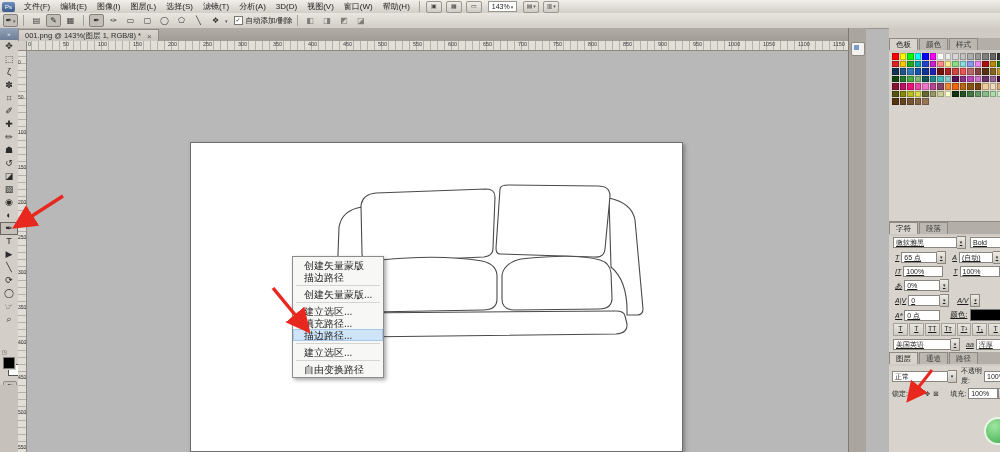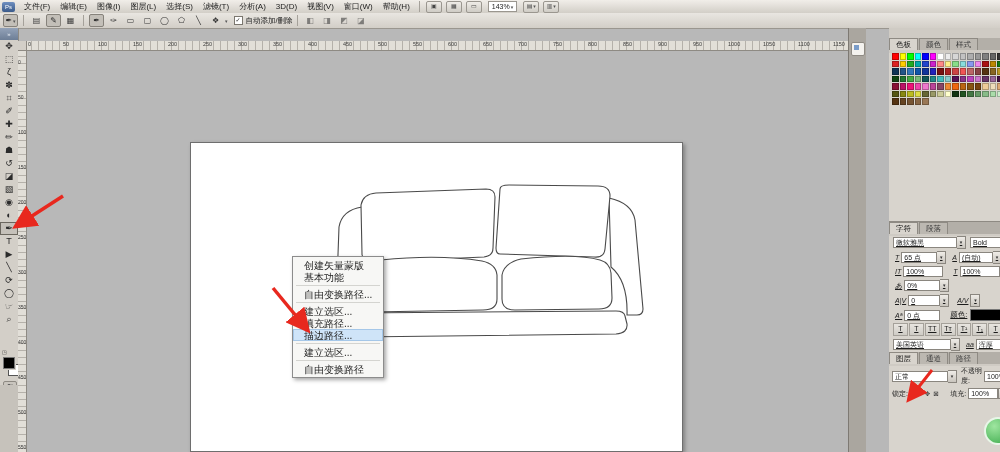--- a/index.html
+++ b/index.html
@@ -154,20 +154,26 @@
     <div class="sep"></div>
     <div style="display:flex;opacity:.55;">
 
     <span class="obtn"><span>◧</span></span>
         <span class="obtn"><span>◨</span></span>
         <span class="obtn"><span>◩</span></span>
         <span class="obtn"><span>◪</span></span>
       </div>
   </div>
 
+  <div id="tabbar" class="abs">
+    <div id="doctab">
+      <span>001.png @ 143%(图层 1, RGB/8) *</span>
+      <span class="x">×</span>
+    </div>
+  </div>
 
   <div id="toolbox" class="abs">
     <div style="height:12px;background:linear-gradient(#93a2b8,#6d7e96);color:#e8eef6;font-size:6px;line-height:12px;text-align:center;">»</div>
     <div>
 
     <div class="tool"><span>✥</span></div>
         <div class="tool"><span>⬚</span></div>
         <div class="tool"><span>ζ</span></div>
         <div class="tool"><span>✽</span></div>
         <div class="tool"><span>⌗</span></div>
@@ -254,25 +260,25 @@
     </svg>
   </div>
 
   <div id="ctxmenu" class="abs">
 
   <div>
         <div class="cmi">创建矢量蒙版</div>
 
       </div>
       <div>
-        <div class="cmi">基本功能</div>
+        <div class="cmi">描边路径</div>
         <div class="cms show"></div>
       </div>
       <div>
-        <div class="cmi">自由变换路径...</div>
+        <div class="cmi">创建矢量蒙版...</div>
         <div class="cms show"></div>
       </div>
       <div>
         <div class="cmi">建立选区...</div>
 
       </div>
       <div>
         <div class="cmi">填充路径...</div>
 
       </div>

